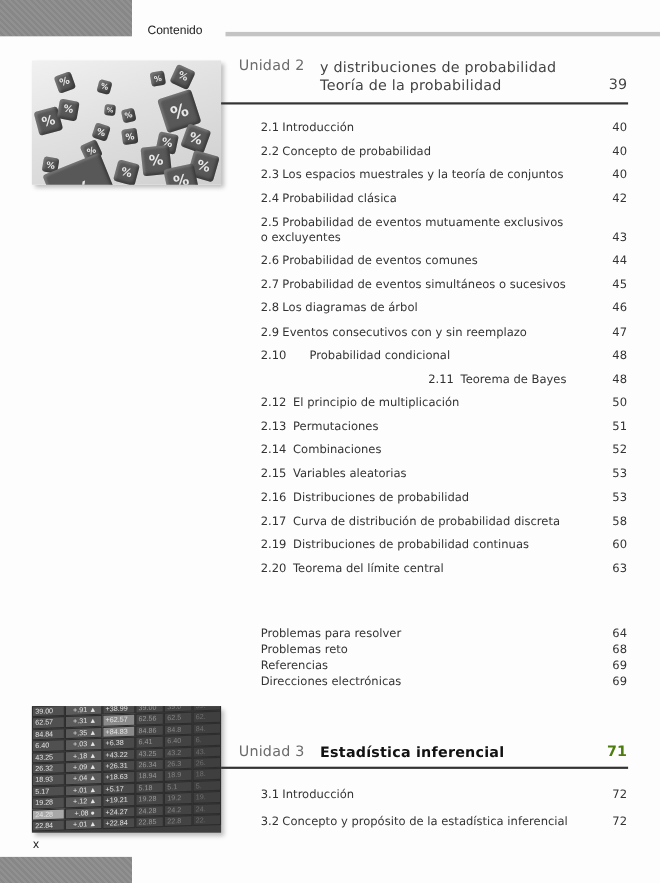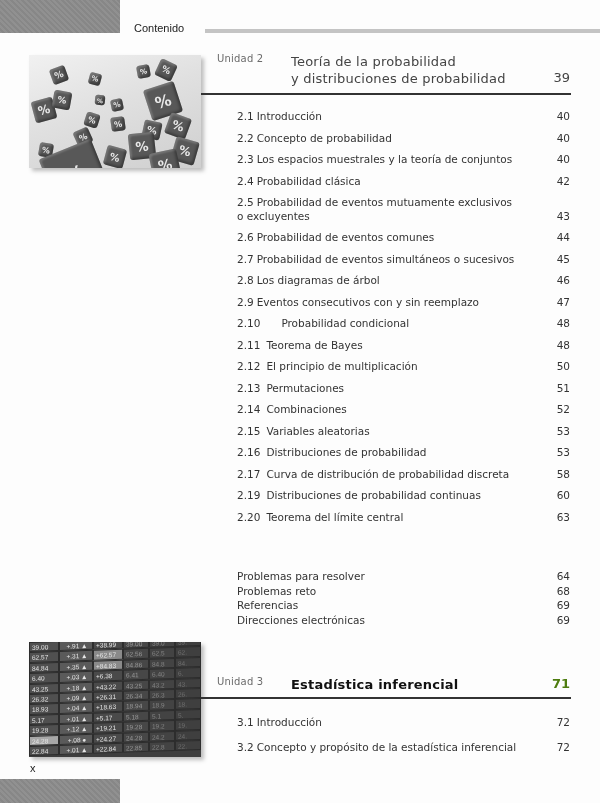--- a/index.html
+++ b/index.html
@@ -28,21 +28,21 @@
     .tcell.c1 { background: #5a5a5a; text-align: center; }
     .tcell.c2 { background: #4a4a4a; }
     .tcell.c3 { background: #474747; color: #9a9a9a; }
     .tcell.c4 { background: #434343; color: #858585; }
     .tcell.c5 { background: #3f3f3f; color: #707070; }
 
     
     .unit-header { position: absolute; left: 217px; font-family: "DejaVu Sans", sans-serif; }
     .u2-header { top: 53px; width: 353px; }
     .u3-header { top: 676px; width: 353px; }
-    .unit-label { position: absolute; left: 0; top: 0; font-size: 10px; color: #6b6b6b; letter-spacing: 0.2px; }
+    .unit-label { position: absolute; left: 0; top: 0; font-size: 13px; color: #6b6b6b; letter-spacing: 0.2px; }
     .unit-title { position: absolute; left: 74px; top: 0; font-size: 13px; color: #444; line-height: 17px; letter-spacing: 0.2px; }
     .u3-header .unit-title { color: #111; font-weight: bold; }
     .unit-page { position: absolute; right: 0; font-size: 13px; color: #444; }
     .u2-header .unit-page { top: 17px; }
     .u3-header .unit-page { top: 0; color: #4d7c0f; font-weight: bold; }
     .unit-rule { position: absolute; left: 201px; width: 370px; height: 2px; background: #333; }
     .u2-rule { top: 93px; }
     .u3-rule { top: 697px; }
 
     
@@ -84,22 +84,22 @@
     <div class="die" style="left: 144px; top: 84px; width: 24px; height: 24px; transform: rotate(16deg); font-size: 12px;">%</div>
     <div class="die" style="left: 10px; top: 88px; width: 14px; height: 14px; transform: rotate(10deg); font-size: 8px;">%</div>
     <div class="die" style="left: 18px; top: 92px; width: 56px; height: 56px; transform: rotate(-22deg); font-size: 22px;">%</div>
     <div class="die" style="left: 76px; top: 92px; width: 20px; height: 20px; transform: rotate(15deg); font-size: 10px;">%</div>
     <div class="die" style="left: 122px; top: 96px; width: 28px; height: 28px; transform: rotate(-12deg); font-size: 14px;">%</div>
   </div>
 
 <div class="unit-header u2-header">
   <span class="unit-label">Unidad 2</span>
   <div class="unit-title">
+    <div>y distribuciones de probabilidad</div>
     <div>Teoría de la probabilidad</div>
-    <div>y distribuciones de probabilidad</div>
   </div>
   <span class="unit-page">39</span>
 </div>
 <div class="unit-rule u2-rule"></div>
 
 <div class="toc toc-u2" id="toc-u2">
     <div class="toc-entry" style="margin-bottom: 8px;">
       <span class="t" style="padding-right: 55px;"><span style="margin-right: 3px;">2.1</span><span>Introducción</span></span>
       <span class="p">40</span>
     </div>
@@ -133,21 +133,21 @@
     </div>
     <div class="toc-entry" style="margin-bottom: 8px;">
       <span class="t" style="padding-right: 55px;"><span style="margin-right: 3px;">2.9</span><span>Eventos consecutivos con y sin reemplazo</span></span>
       <span class="p">47</span>
     </div>
     <div class="toc-entry" style="margin-bottom: 8px;">
       <span class="t" style="padding-right: 55px;"><span style="margin-right: 21px;">2.10</span><span>Probabilidad condicional</span></span>
       <span class="p">48</span>
     </div>
     <div class="toc-entry" style="margin-bottom: 8px;">
-      <span class="t" style="padding-right: 55px;"><span style="margin-right: 6px;">2.11</span><span>Teorema de Bayes</span></span>
+      <span class="t" style="padding-right: 55px; text-align: right;"><span style="margin-right: 6px;">2.11</span><span>Teorema de Bayes</span></span>
       <span class="p">48</span>
     </div>
     <div class="toc-entry" style="margin-bottom: 8px;">
       <span class="t" style="padding-right: 55px;"><span style="margin-right: 6px;">2.12</span><span>El principio de multiplicación</span></span>
       <span class="p">50</span>
     </div>
     <div class="toc-entry" style="margin-bottom: 8px;">
       <span class="t" style="padding-right: 55px;"><span style="margin-right: 6px;">2.13</span><span>Permutaciones</span></span>
       <span class="p">51</span>
     </div>

